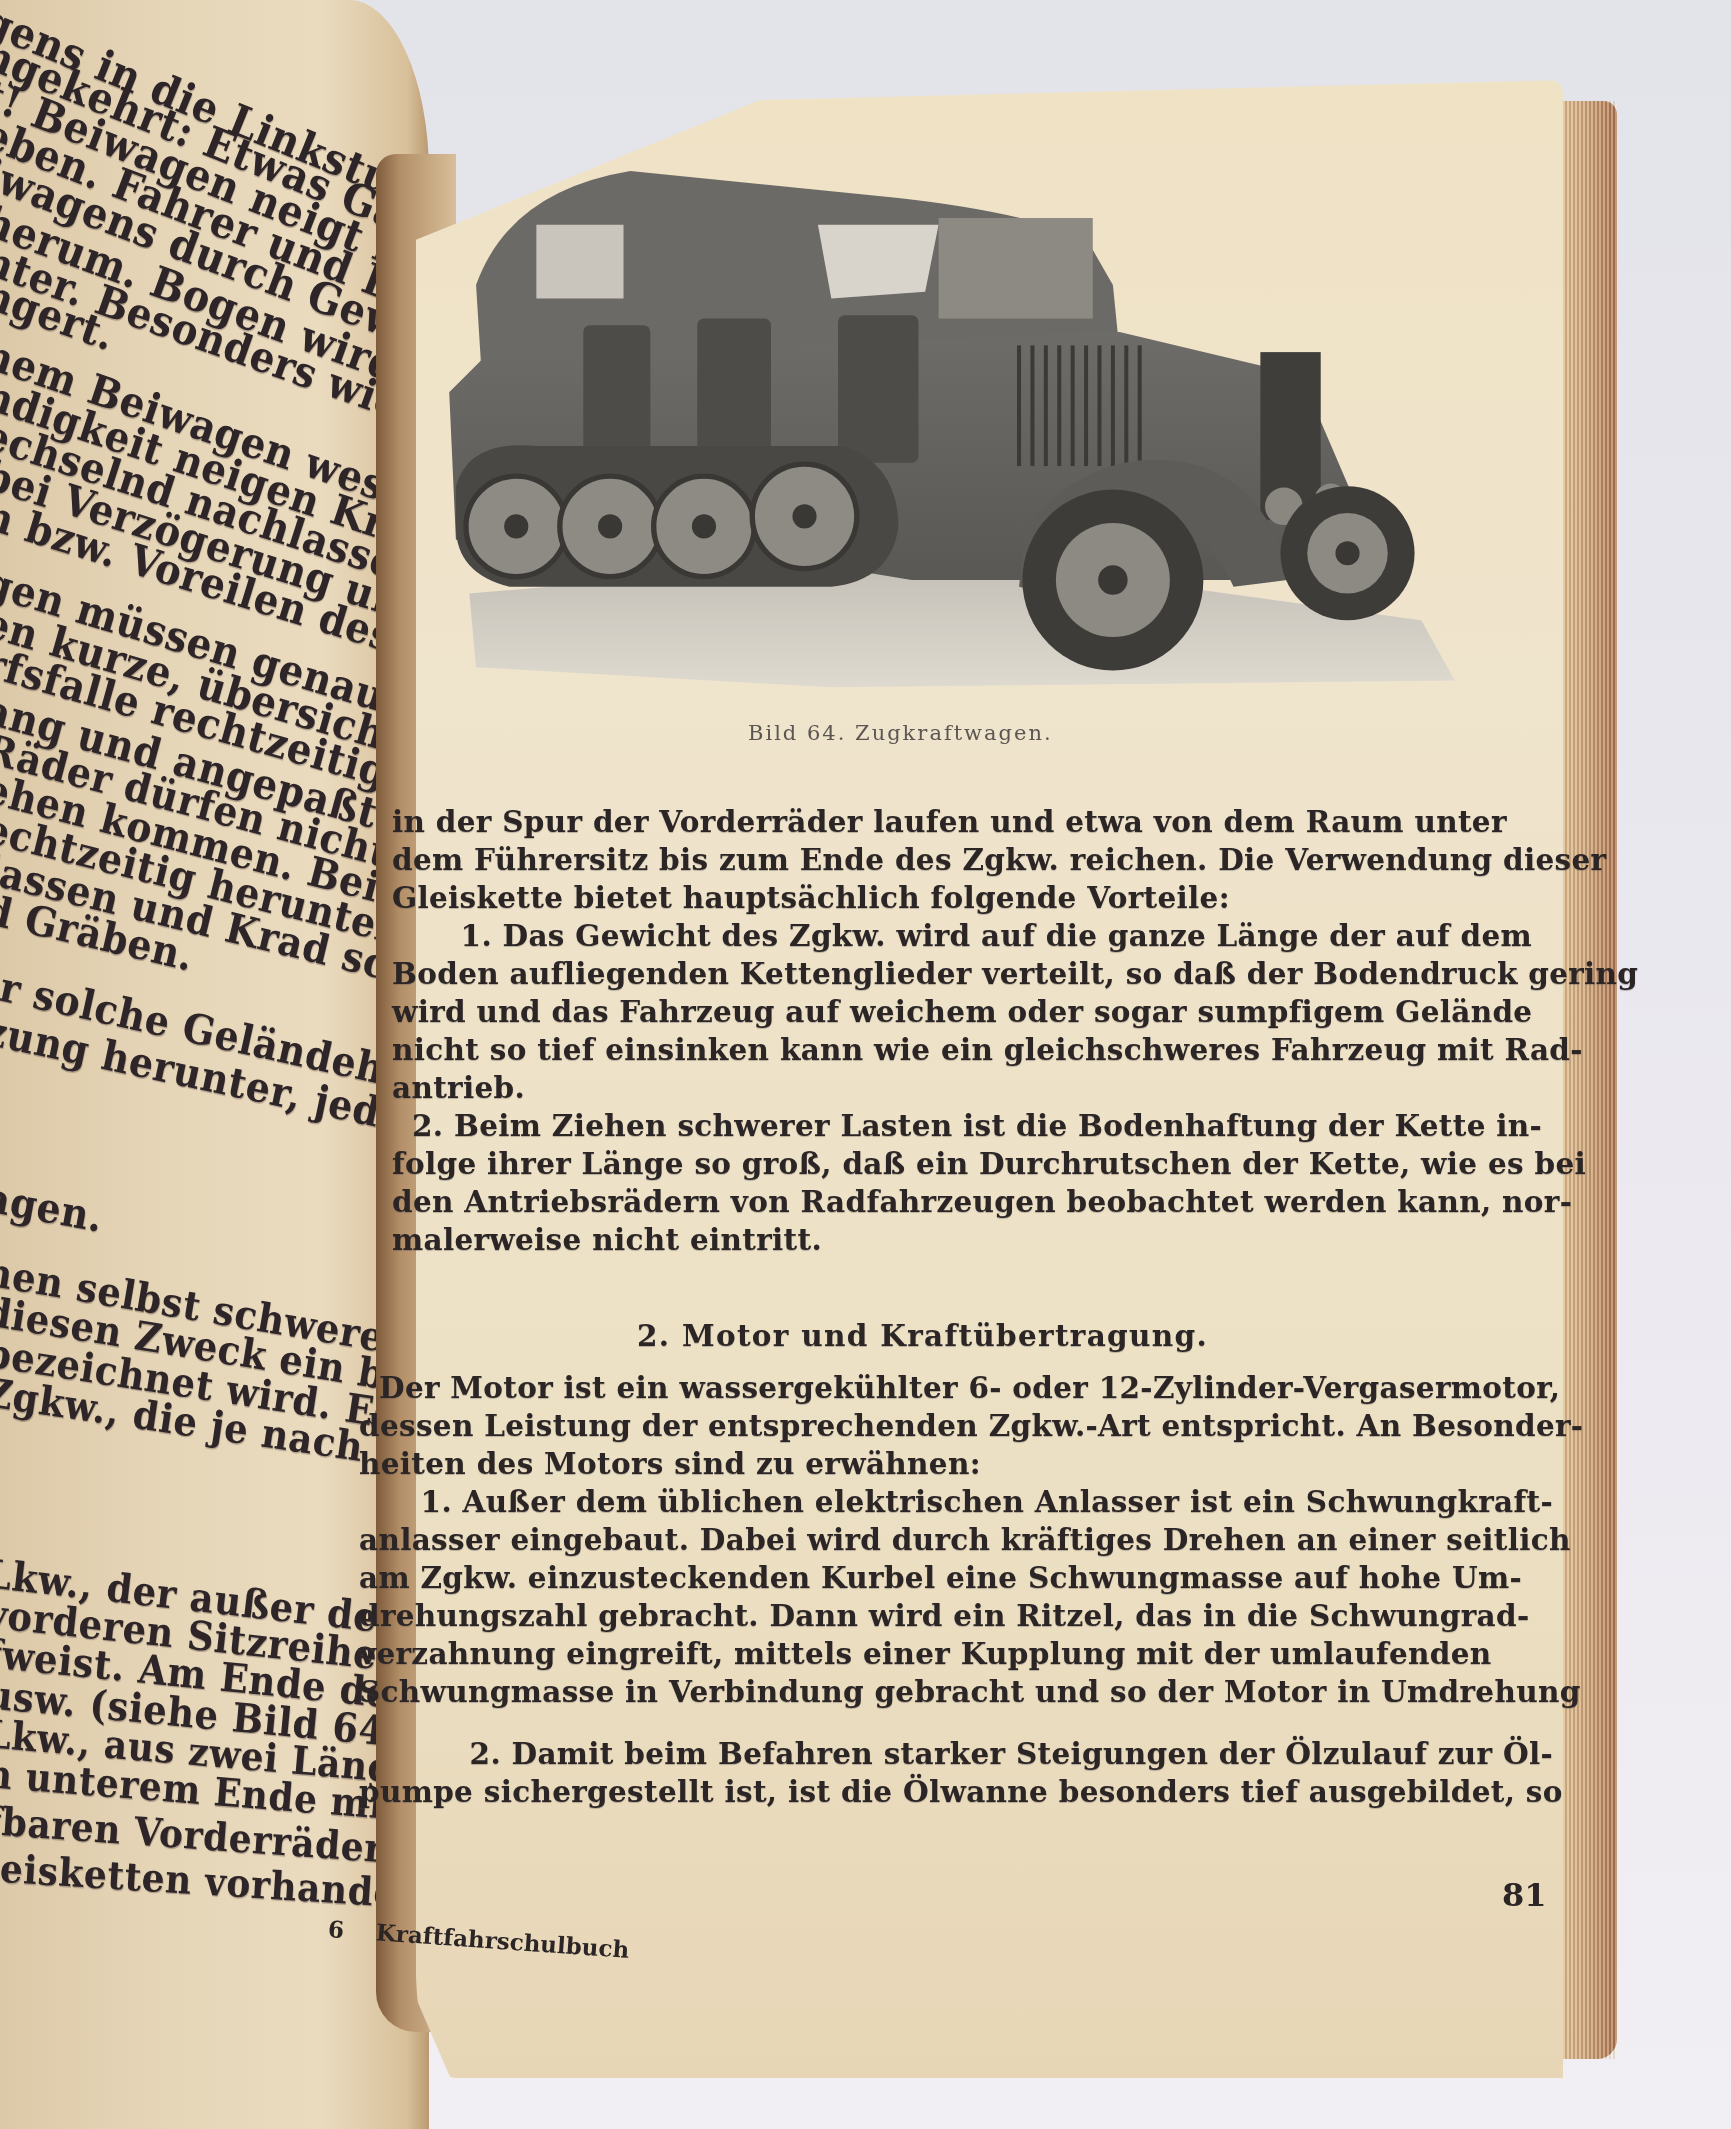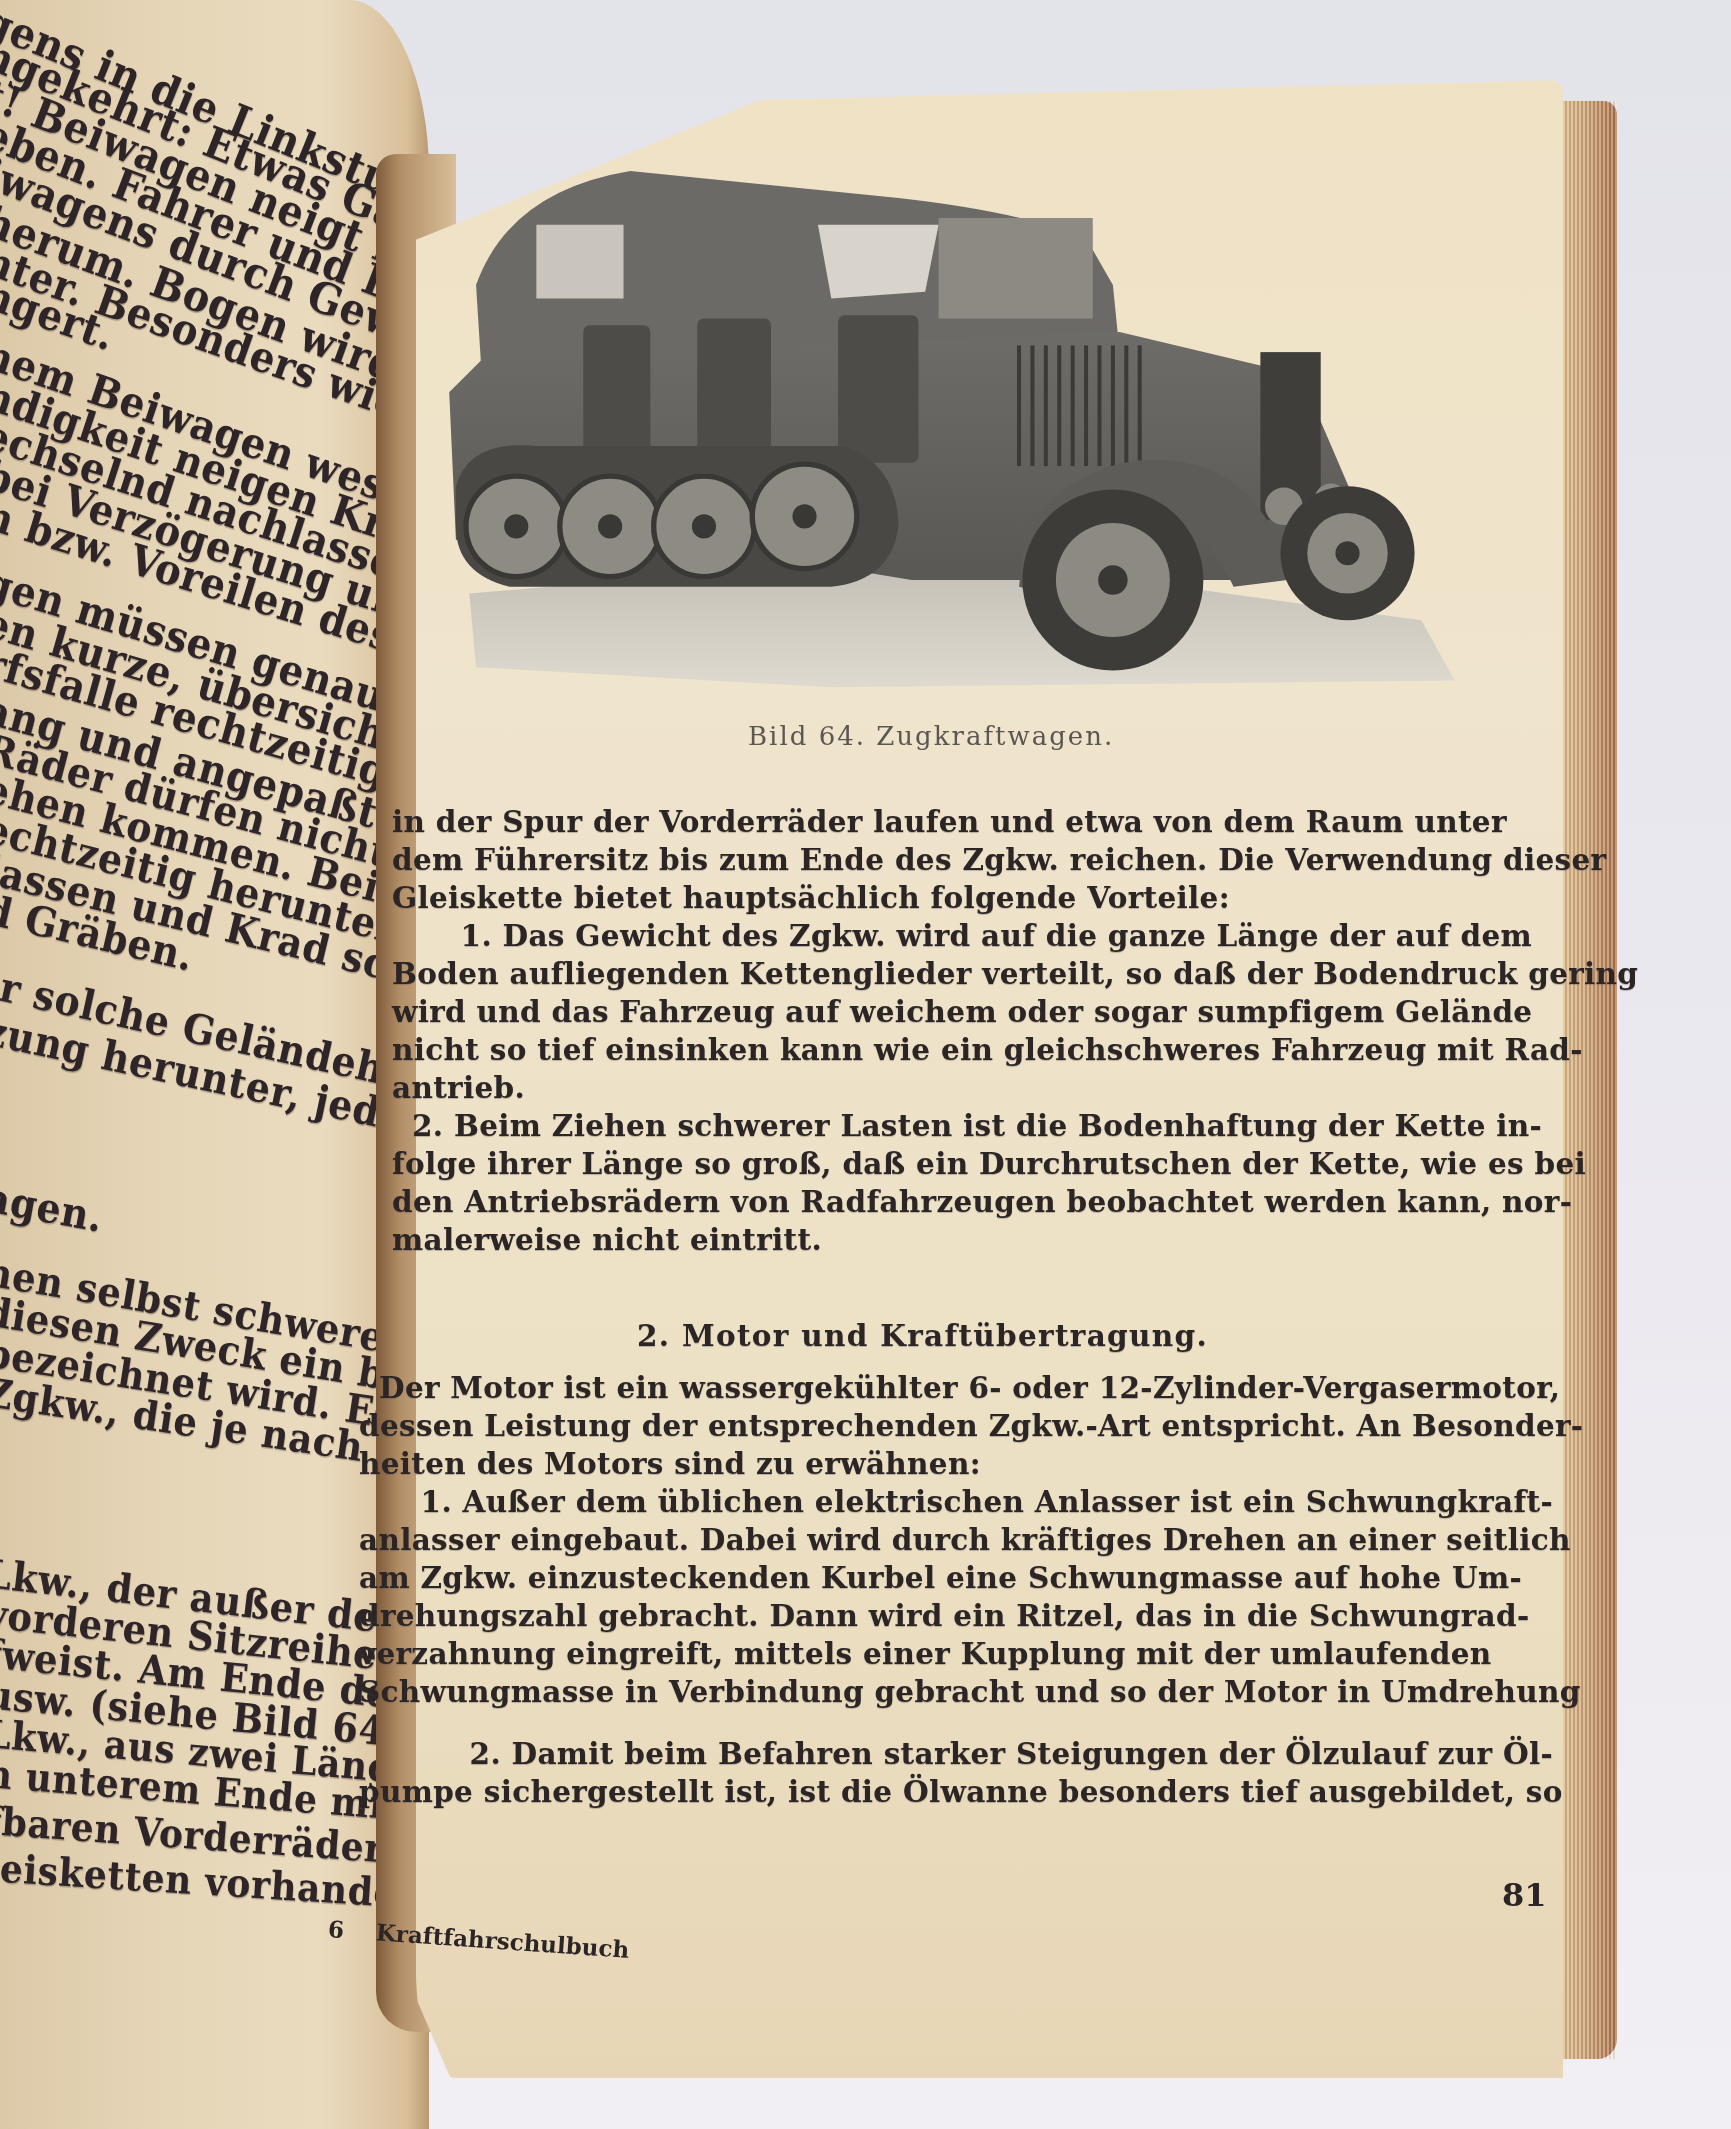--- a/index.html
+++ b/index.html
@@ -48,21 +48,21 @@
   .page-edge::before {
     content:""; position:absolute; inset:0;
     background: repeating-linear-gradient(90deg, rgba(255,240,210,.35) 0 2px, rgba(120,80,50,.15) 2px 4px);
   }
   
   .photo {
     position:absolute; left:429px; top:151px; width:1046px; height:543px;
   }
   .photo svg { width:100%; height:100%; }
   .caption {
-    position:absolute; left:748px; top:721px; font-size:26px; color:#5c5652;
+    position:absolute; left:748px; top:721px; font-size:21px; color:#5c5652;
     letter-spacing:2px; font-family:"DejaVu Serif", serif;
   }
   .body-text {
     position:absolute; left:392px; top:803px; width:1140px;
     color:#2b2526; font-family:"DejaVu Serif", serif;
   }
   .tline {
     display:block; white-space:nowrap; font-size:29.5px; line-height:38px;
     font-weight:bold; letter-spacing:0.3px;
     text-shadow: 0 1.3px 0.7px rgba(90,80,80,.35);

